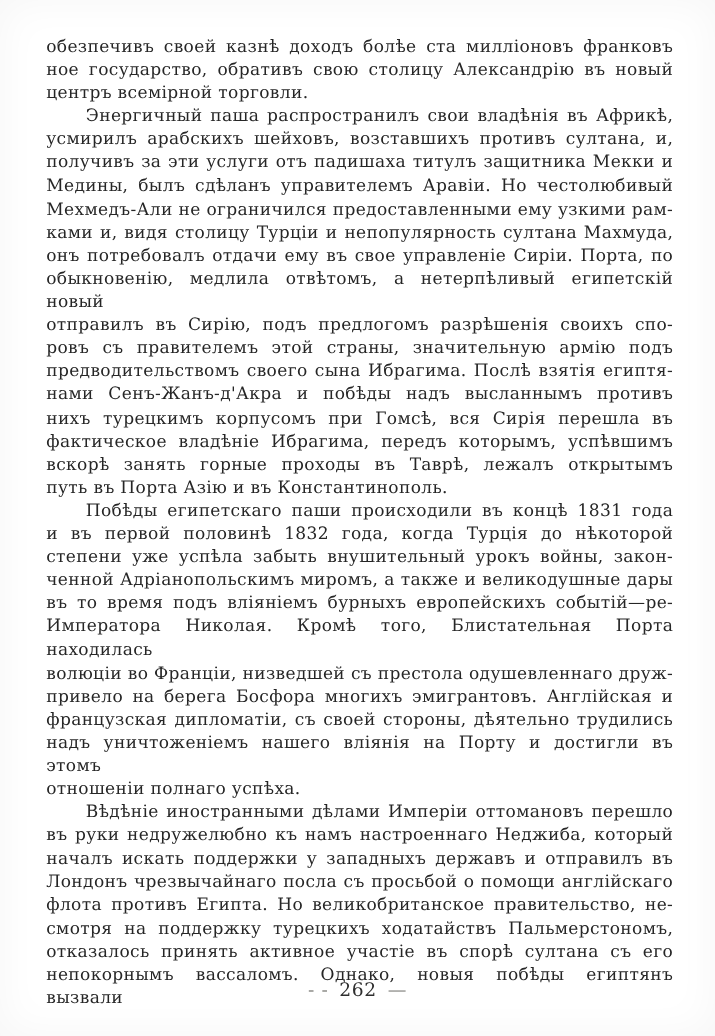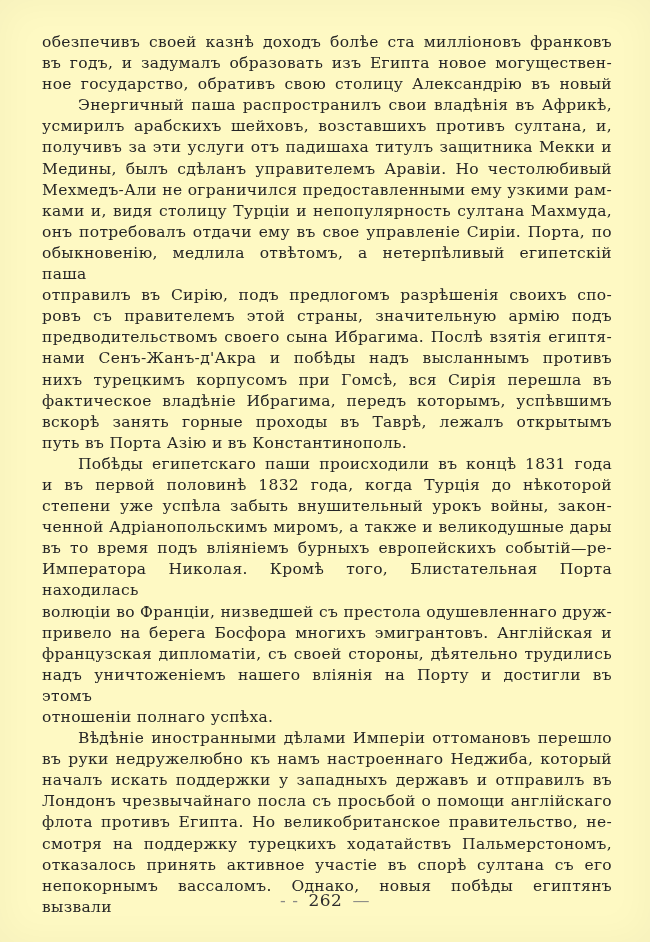--- a/index.html
+++ b/index.html
@@ -6,21 +6,21 @@
     margin: 0;
     padding: 0;
     background: #e8e8e6;
     font-family: "DejaVu Serif", "Liberation Serif", serif;
   }
   .page {
     position: relative;
     width: 650px;
     height: 942px;
     margin: 0 auto;
-    background: #fef9c3;
+    background: #ffffff;
     box-shadow: inset 0 0 40px rgba(0,0,0,0.04);
     overflow: hidden;
   }
   .text-block {
     position: absolute;
     top: 32px;
     left: 42px;
     width: 570px;
     color: #262626;
     font-size: 15.5px;
@@ -57,32 +57,32 @@
     color: #2e2e2e;
   }
 </style>
 </head>
 <body>
 
 <div class="page">
   <div class="text-block" id="text-block">
       <div class="paragraph">
         <div class="line">обезпечивъ своей казнѣ доходъ болѣе ста милліоновъ франковъ</div>
-        <div class="line">въ годъ, и задумалъ образовать изъ Египта новое могуществен-</div>
         <div class="line">ное государство, обративъ свою столицу Александрію въ новый</div>
+        <div class="line last">центръ всемірной торговли.</div>
       </div>
       <div class="paragraph">
         <div class="line indent">Энергичный паша распространилъ свои владѣнія въ Африкѣ,</div>
         <div class="line">усмирилъ арабскихъ шейховъ, возставшихъ противъ султана, и,</div>
         <div class="line">получивъ за эти услуги отъ падишаха титулъ защитника Мекки и</div>
         <div class="line">Медины, былъ сдѣланъ управителемъ Аравіи. Но честолюбивый</div>
         <div class="line">Мехмедъ-Али не ограничился предоставленными ему узкими рам-</div>
         <div class="line">ками и, видя столицу Турціи и непопулярность султана Махмуда,</div>
         <div class="line">онъ потребовалъ отдачи ему въ свое управленіе Сиріи. Порта, по</div>
-        <div class="line">обыкновенію, медлила отвѣтомъ, а нетерпѣливый египетскій паша</div>
+        <div class="line">обыкновенію, медлила отвѣтомъ, а нетерпѣливый египетскій новый</div>
         <div class="line">отправилъ въ Сирію, подъ предлогомъ разрѣшенія своихъ спо-</div>
         <div class="line">ровъ съ правителемъ этой страны, значительную армію подъ</div>
         <div class="line">предводительствомъ своего сына Ибрагима. Послѣ взятія египтя-</div>
         <div class="line">нами Сенъ-Жанъ-д'Акра и побѣды надъ высланнымъ противъ</div>
         <div class="line">нихъ турецкимъ корпусомъ при Гомсѣ, вся Сирія перешла въ</div>
         <div class="line">фактическое владѣніе Ибрагима, передъ которымъ, успѣвшимъ</div>
         <div class="line">вскорѣ занять горные проходы въ Таврѣ, лежалъ открытымъ</div>
         <div class="line last">путь въ Порта Азію и въ Константинополь.</div>
       </div>
       <div class="paragraph">

